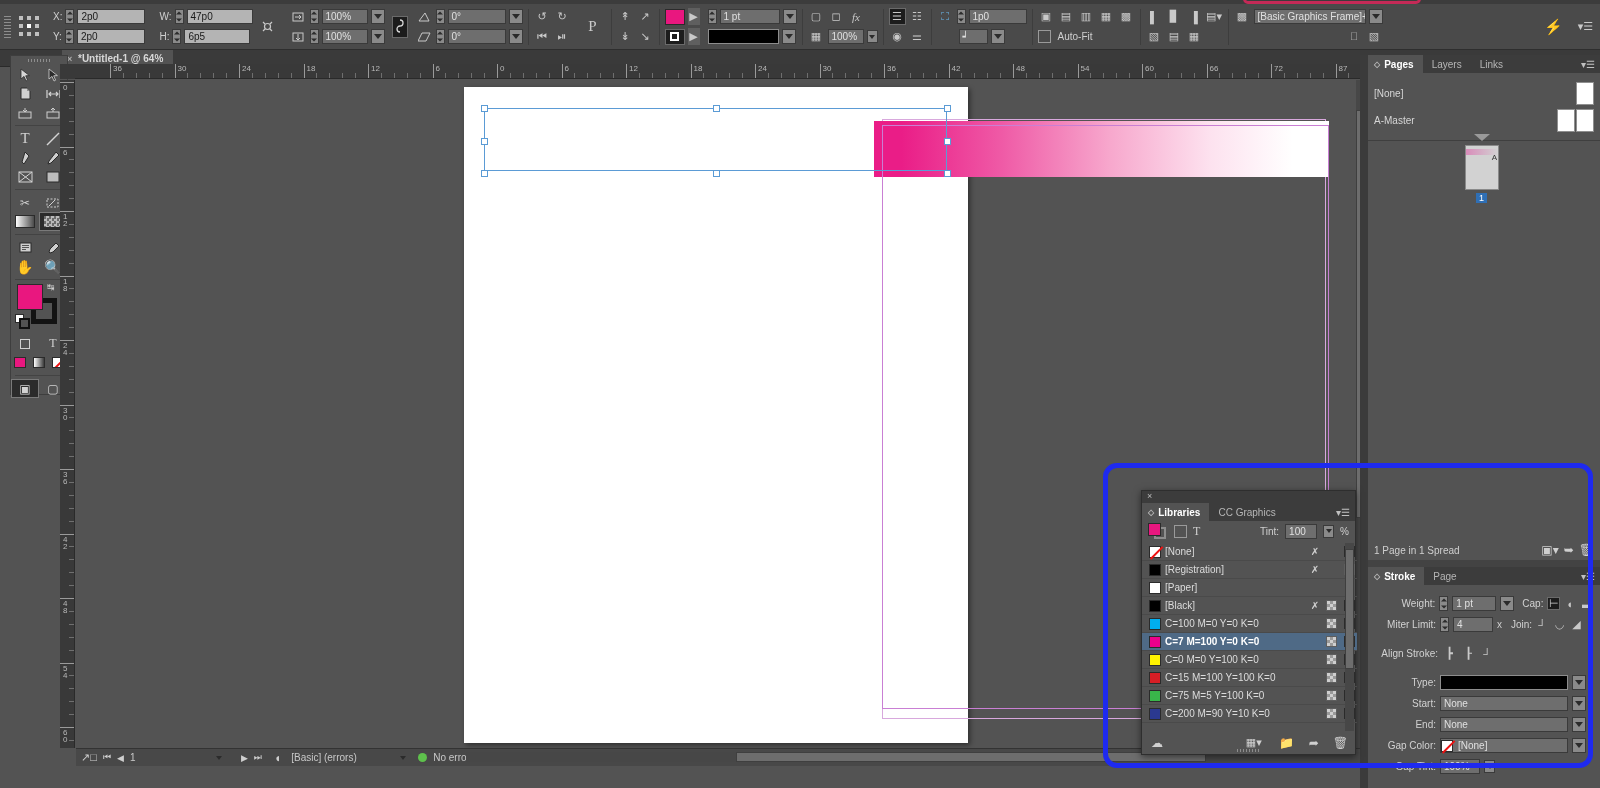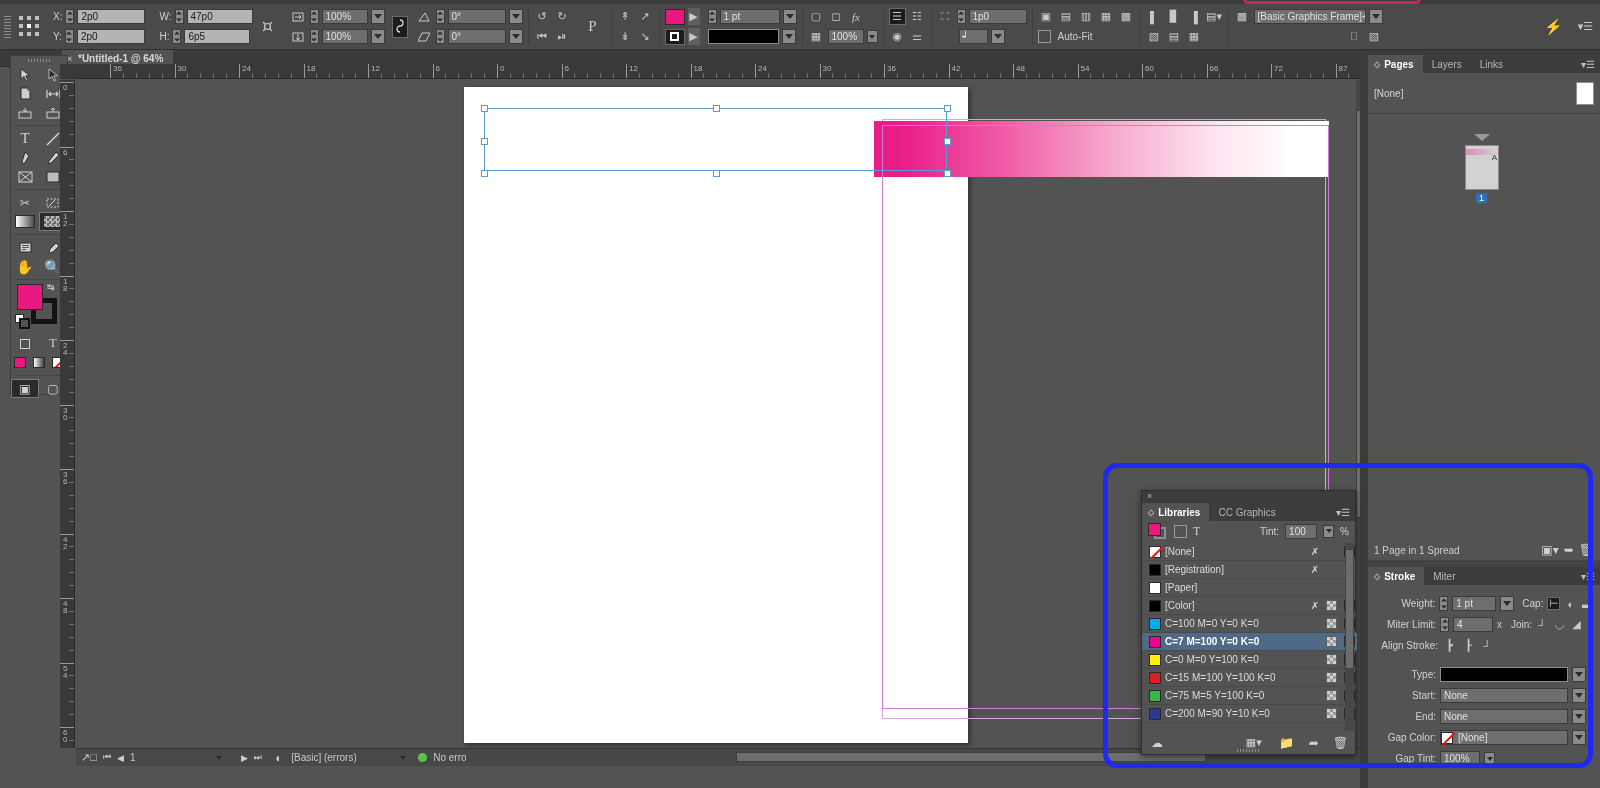--- a/index.html
+++ b/index.html
@@ -906,20 +906,25 @@
         <div class="ptab">
           <span>Links</span>
         </div>
         <div class="pmenu">▾☰</div>
       </div>
 
       <div class="master-row" style="margin-top:7px;">
         <span class="nm">[None]</span>
         <span class="mini"></span>
       </div>
+      <div class="master-row">
+        <span class="nm">A-Master</span>
+        <span class="mini"></span>
+        <span class="mini" style="margin-left:1px;"></span>
+      </div>
       <div class="pages-divider" style="margin-top:6px;"></div>
 
       <div style="position:absolute;left:106px;top:79px;width:0;height:0;border-left:8px solid transparent;border-right:8px solid transparent;border-top:7px solid #9a9a9a;"></div>
       <div id="pageThumb">
         <div class="strip"></div>
         <div class="mA">A</div>
       </div>
       <div id="pageNum">1</div>
 
       <div id="pagesFooter">
@@ -931,21 +936,21 @@
       </div>
     </div>
 
     <div id="strokePanel">
       <div class="panel-tabs">
         <div class="ptab active gripmark">
           <span class="gm">◇</span>
           <span>Stroke</span>
         </div>
         <div class="ptab">
-          <span>Miter</span>
+          <span>Page</span>
         </div>
         <div class="pmenu">▾☰</div>
       </div>
 
       <div class="srow" style="margin-top:8px;">
         <span class="rl">Weight:</span>
         <span class="spin">
             <i></i>
             <i></i>
           </span>
@@ -964,21 +969,21 @@
             <i></i>
           </span>
         <span class="fld dark" style="width:40px;">4</span>
         <span class="lbl">x</span>
         <span class="rl" style="width:26px;">Join:</span>
         <span class="ibtn" style="width:13px;height:13px;">┘</span>
         <span class="ibtn" style="width:13px;height:13px;">◡</span>
         <span class="ibtn" style="width:13px;height:13px;">◢</span>
       </div>
 
-      <div class="srow" style="margin-top:0;">
+      <div class="srow" style="margin-top:8px;">
         <span class="rl wide">Align Stroke:</span>
         <span class="ibtn" style="width:15px;height:15px;">┣</span>
         <span class="ibtn" style="width:15px;height:15px;">┠</span>
         <span class="ibtn" style="width:15px;height:15px;">┘</span>
       </div>
 
       <div class="srow" style="margin-top:8px;">
         <span class="rl">Type:</span>
         <span class="fld" style="width:128px;background:#000;border:1px solid #8d8d8d;"></span>
         <span class="dd"></span>
@@ -1053,21 +1058,21 @@
         </div>
         <div class="swrow">
           <span class="swchip" style="background: rgb(255, 255, 255);"></span>
           <span class="swname">[Paper]</span>
           <span class="swicn"></span>
           <span class="swbox" style="visibility: hidden;"></span>
           <span class="swbox cmyk" style="margin-left: 3px; visibility: hidden;"></span>
         </div>
         <div class="swrow">
           <span class="swchip" style="background: rgb(0, 0, 0);"></span>
-          <span class="swname">[Color]</span>
+          <span class="swname">[Black]</span>
           <span class="swicn">✗</span>
           <span class="swbox" style="visibility: visible;"></span>
           <span class="swbox cmyk" style="margin-left: 3px; visibility: visible;"></span>
         </div>
         <div class="swrow">
           <span class="swchip" style="background: rgb(0, 174, 239);"></span>
           <span class="swname">C=100 M=0 Y=0 K=0</span>
           <span class="swicn"></span>
           <span class="swbox" style="visibility: visible;"></span>
           <span class="swbox cmyk" style="margin-left: 3px; visibility: visible;"></span>

